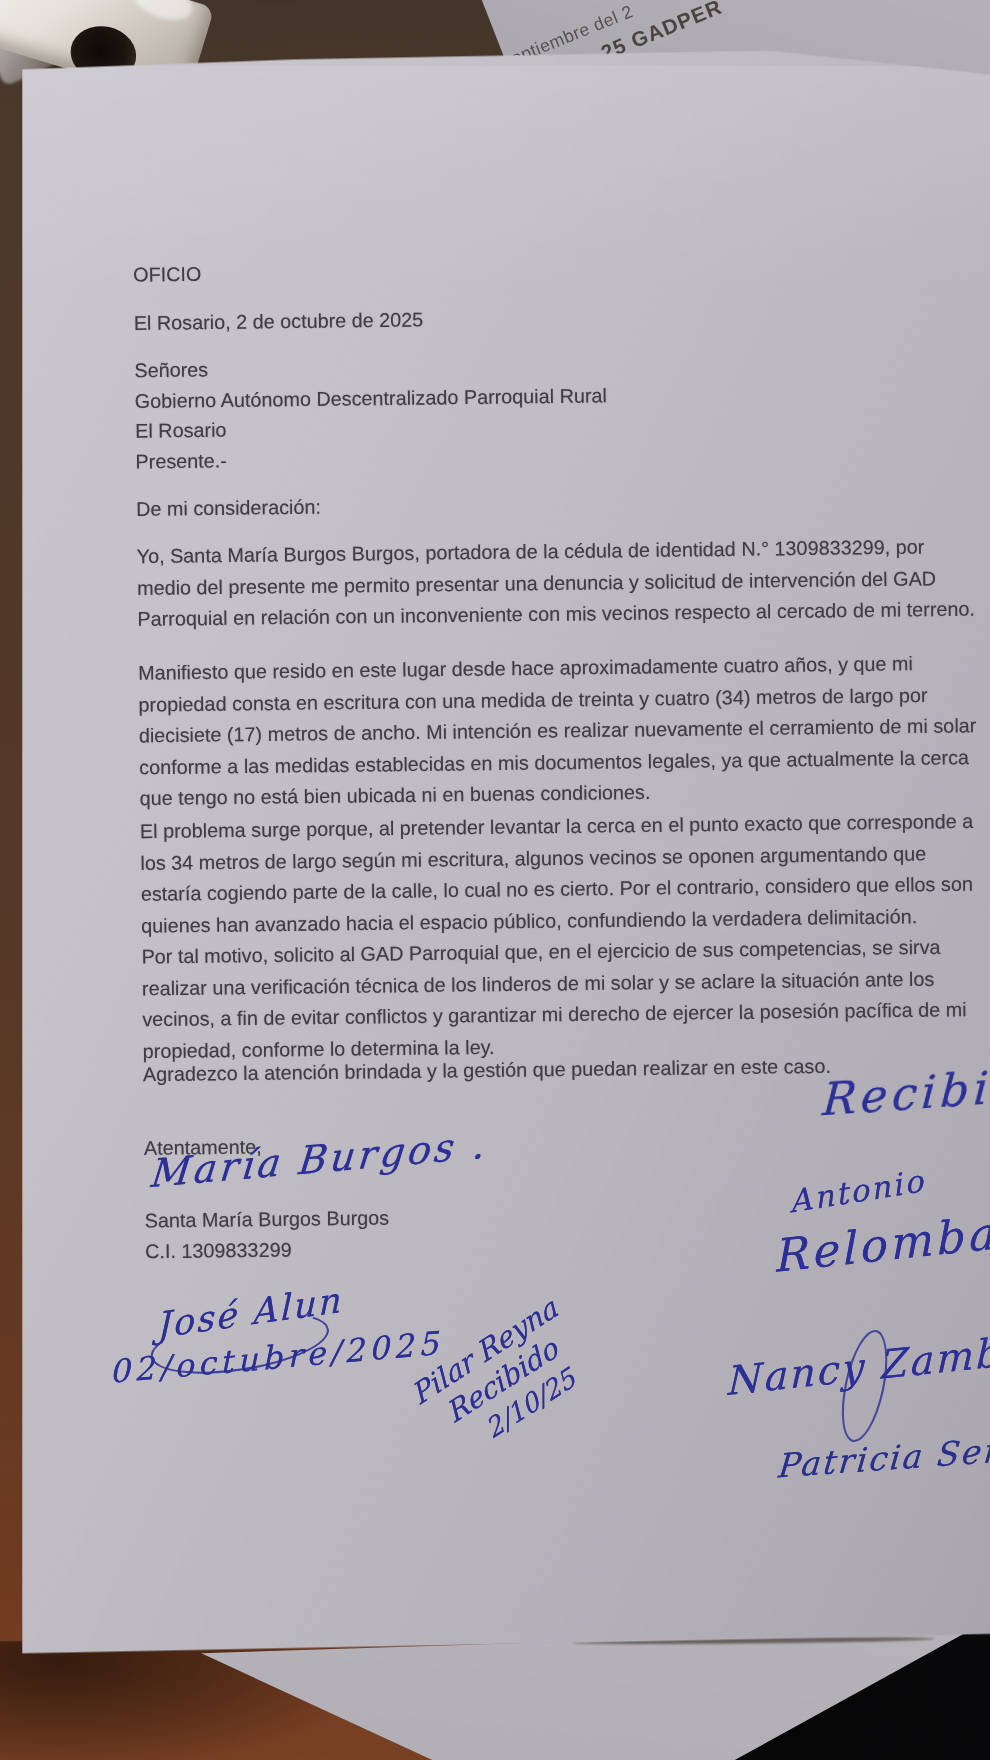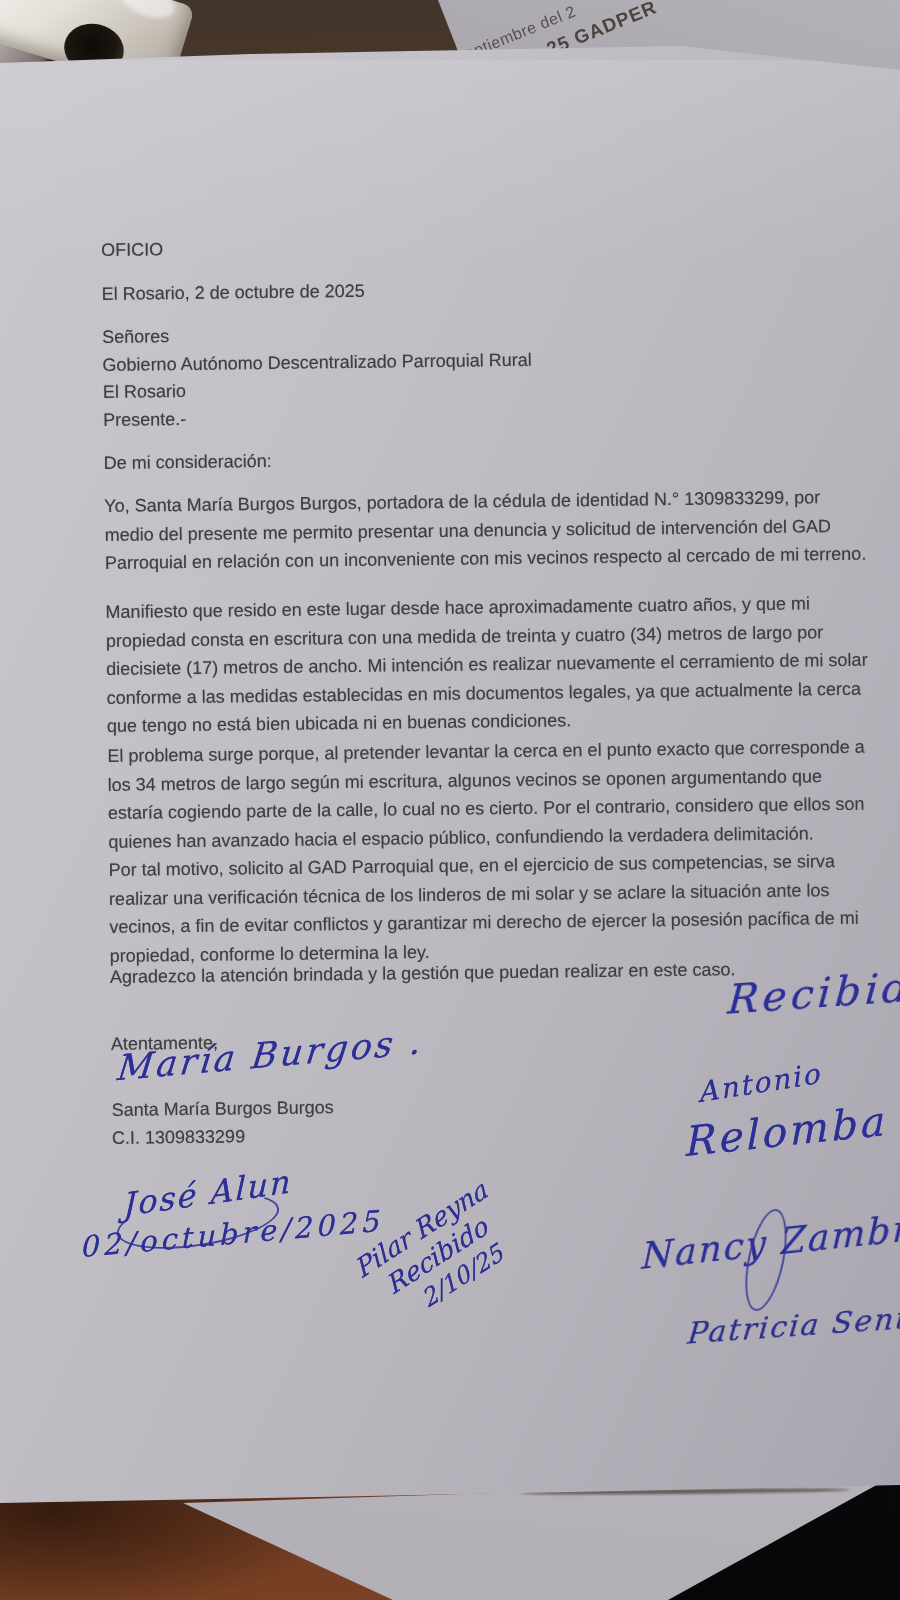--- a/index.html
+++ b/index.html
@@ -43,21 +43,21 @@
     background:rgba(52,40,30,.6);filter:blur(1px);transform:rotate(-.6deg);}
   
   .black-wedge{position:absolute;inset:0;z-index:5;
     clip-path:polygon(882px 1482px,900px 1482px,900px 1600px,668px 1600px);
     background:linear-gradient(250deg,#0b0b0e 0%,#060607 60%,#101014 100%);}
 
   
   .sheet{position:absolute;inset:0;z-index:6;
     clip-path:polygon(0 63px,250px 54px,680px 46px,900px 70px,900px 1485px,470px 1494px,0 1503px);
     background:linear-gradient(115deg,#cac7cd 0%,#c3c0c7 30%,#bab6be 60%,#aca8b1 92%,#a5a1aa 100%);
-    filter:drop-shadow(0 7px 9px rgba(14,7,3,.55));}
+    filter:drop-shadow(0 7px 9px rgba(14,7,3,.55));margin-left:20px;}
   .sheet-sheen{position:absolute;left:0;top:60px;width:900px;height:300px;
     background:linear-gradient(180deg,rgba(255,255,255,.10),transparent 70%);}
 
   
   .letter{position:absolute;left:101px;top:240px;width:800px;transform:rotate(-.7deg);transform-origin:0 0;
     color:#3f3d41;font-size:18px;text-shadow:0 0 1px rgba(63,61,65,.45);}
   .blk{position:absolute;left:0;white-space:nowrap;}
   .tline{white-space:nowrap;}
   .lh-recip .tline{line-height:27.5px;}
   .lh-para .tline{line-height:28.5px;}

